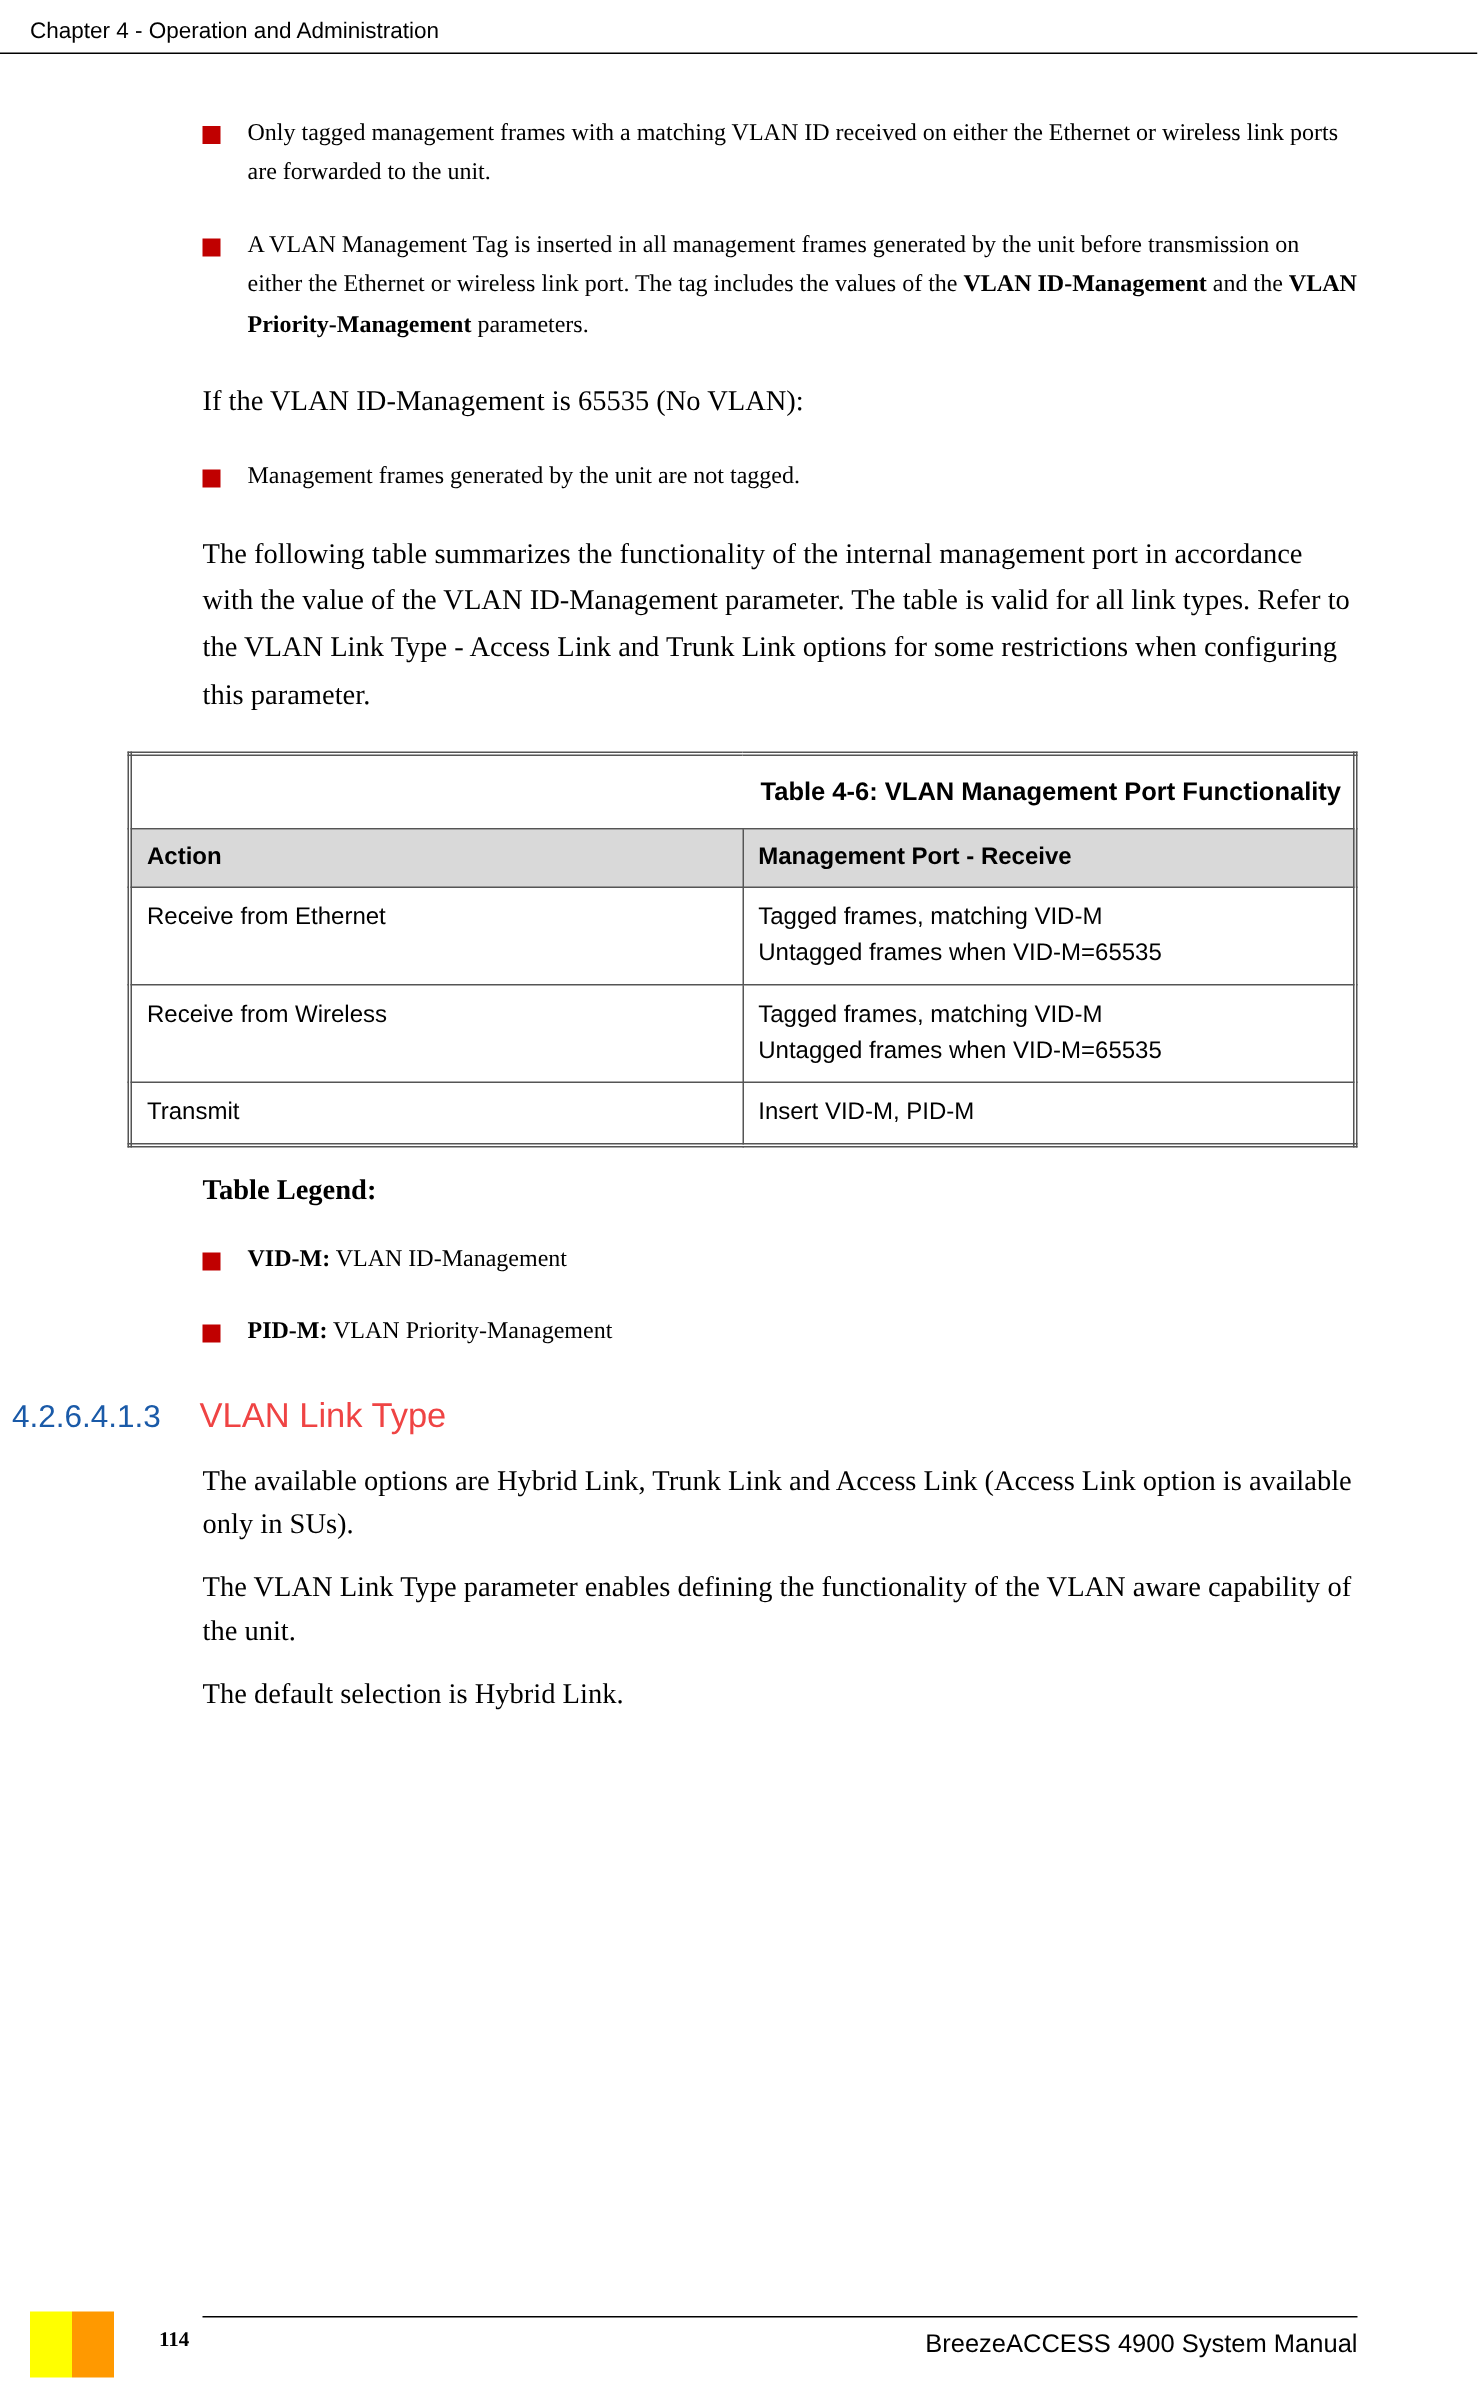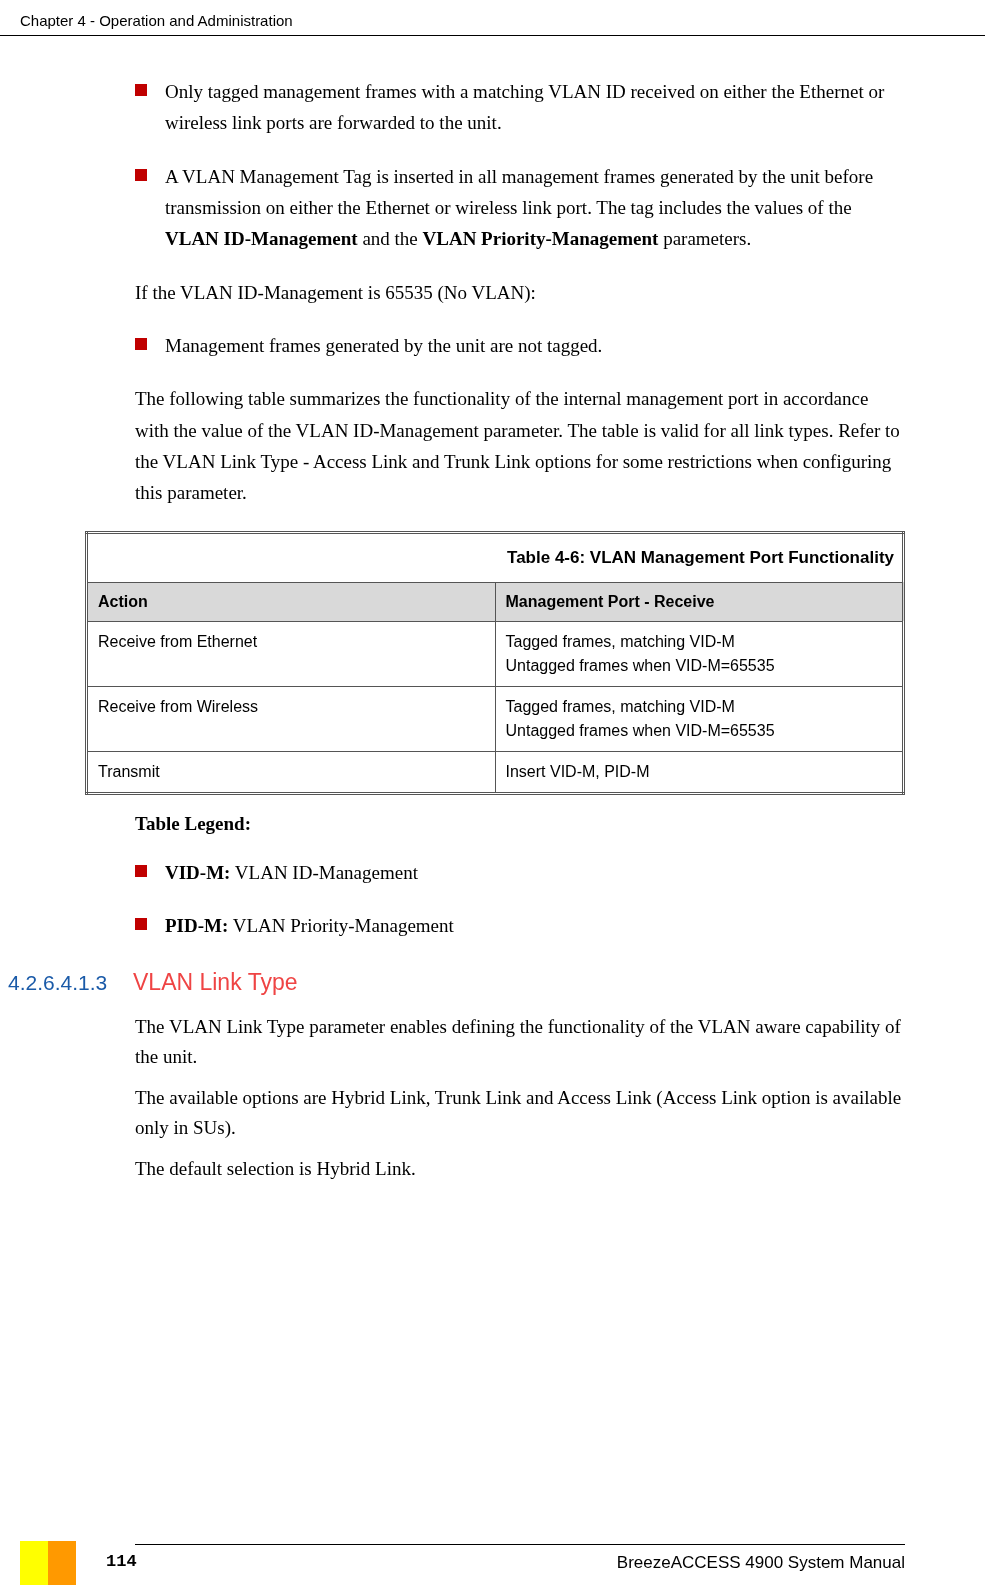--- a/index.html
+++ b/index.html
@@ -17,21 +17,21 @@
       font-family: Arial, Helvetica, sans-serif;
       font-size: 15px;
     }
     .content {
       padding: 40px 80px 20px 135px;
     }
     .bullet-item {
       display: flex;
       margin-bottom: 22px;
       line-height: 1.65;
-      font-size: 19px;
+      font-size: 16px;
       justify-content: flex-end;
     }
     .bullet-icon {
       flex-shrink: 0;
       width: 12px;
       height: 12px;
       background: #c00000;
       margin-top: 8px;
       margin-right: 18px;
     }
@@ -131,23 +131,23 @@
       width: 28px;
       height: 44px;
       background: #ffff00;
     }
     .strip-orange {
       width: 28px;
       height: 44px;
       background: #ff9900;
     }
     .page-num {
-      font-family: Liberation Mono, monospace;
-      font-weight: bold;
-      font-size: 17px;
+      font-family: Liberation Serif, serif;
+      font-weight: bold;
+      font-size: 14px;
       margin-left: 30px;
       padding-bottom: 4px;
     }
   </style>
 </head>
 <body>
 
 <div class="header">
   <span>Chapter 4 - Operation and Administration</span>
 </div>
@@ -222,22 +222,22 @@
     <div class="bullet-text">
       <span class="bold">PID-M:</span><span> VLAN Priority-Management</span>
     </div>
   </div>
 
   <div class="section-row">
     <div class="section-num">4.2.6.4.1.3</div>
     <div class="section-title">VLAN Link Type</div>
   </div>
 
+  <div class="para-tight">The available options are Hybrid Link, Trunk Link and Access Link (Access Link option is available only in SUs).</div>
   <div class="para-tight">The VLAN Link Type parameter enables defining the functionality of the VLAN aware capability of the unit.</div>
-  <div class="para-tight">The available options are Hybrid Link, Trunk Link and Access Link (Access Link option is available only in SUs).</div>
   <div class="para-tight">The default selection is Hybrid Link.</div>
 
 </div>
 
 <div class="footer">
   <div class="footer-line"></div>
   <div class="footer-text">BreezeACCESS 4900 System Manual</div>
 </div>
 
 <div class="page-strip">

